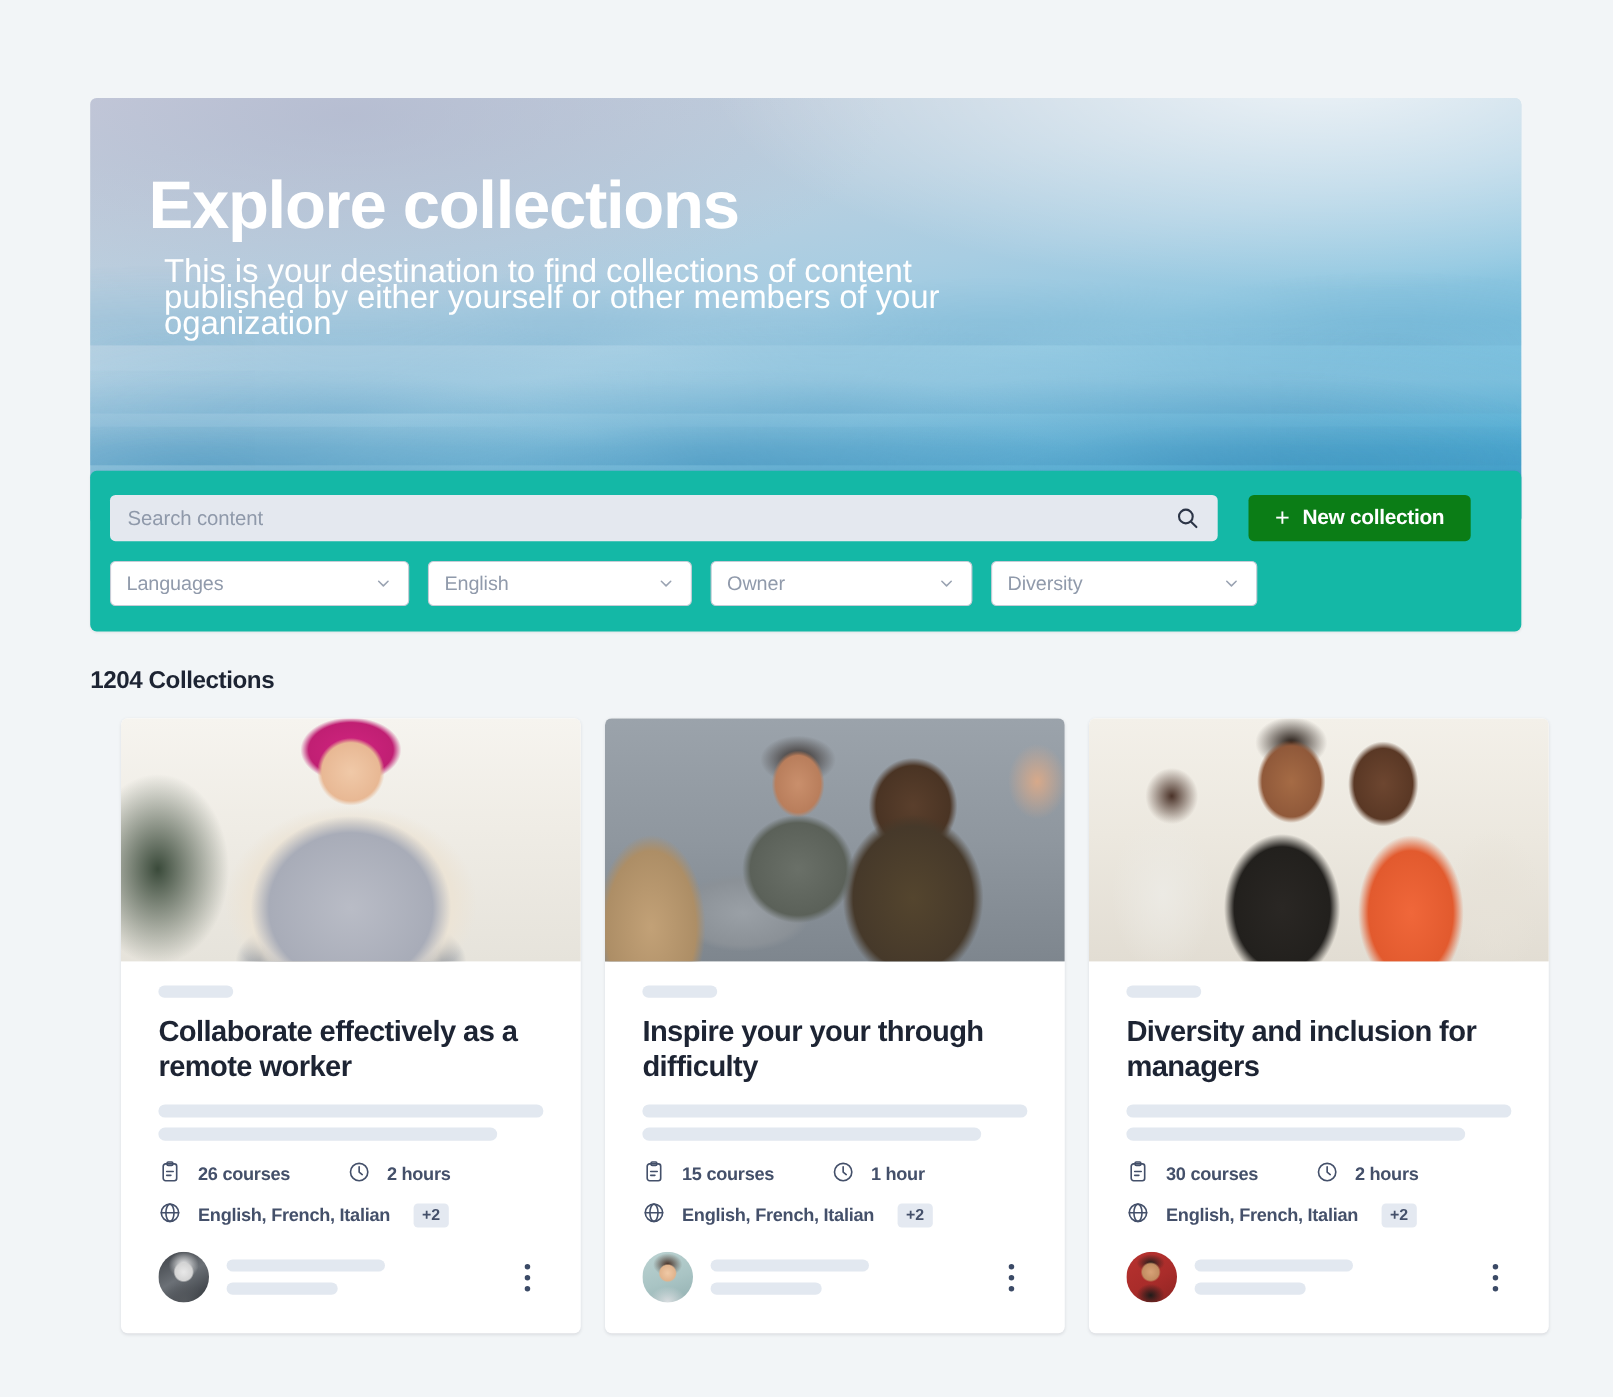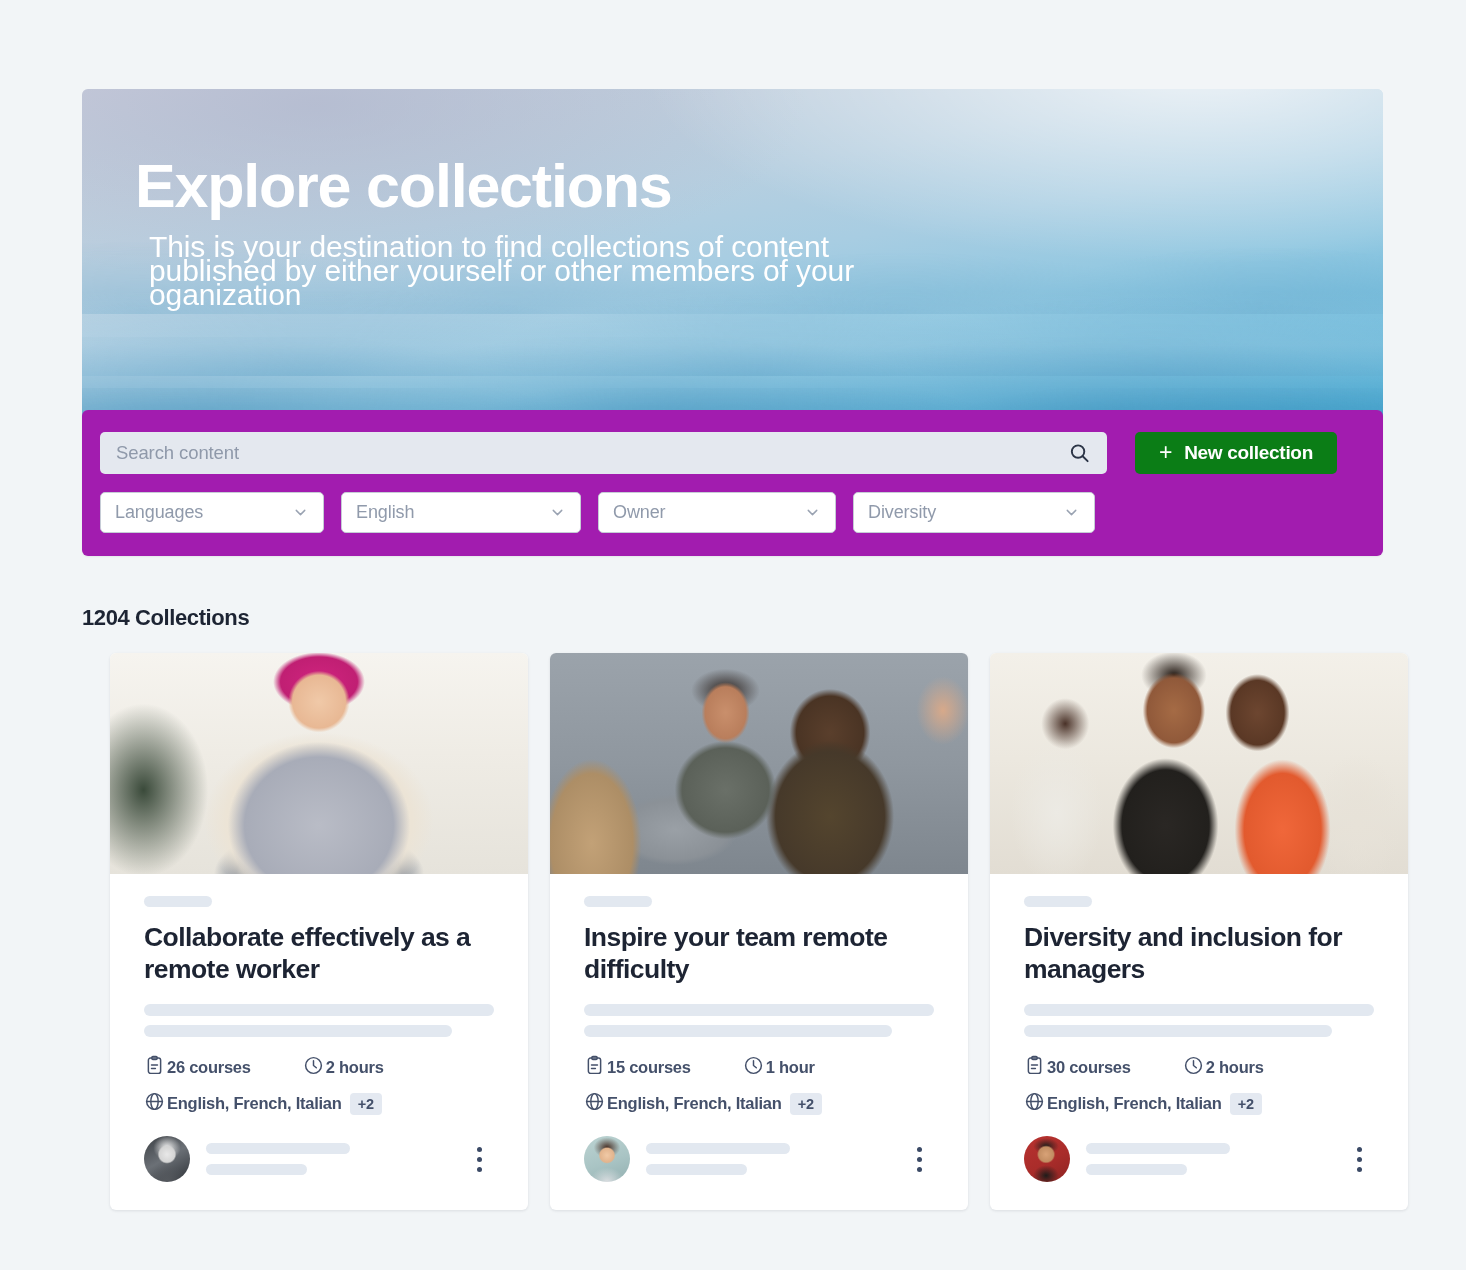--- a/index.html
+++ b/index.html
@@ -119,24 +119,24 @@
     font-weight: 400;
     max-width: 810px;
     letter-spacing: -0.1px;
     margin-left: 14px;
   }
 
   
   .panel {
     position: absolute;
     left: 82px;
-    top: 410px;
+    top: 428px;
     width: 1301px;
     height: 146px;
-    background: #a21caf;
+    background: #14b8a6;
     border-radius: 6px;
     box-shadow: 0 1px 2px rgba(17,24,39,0.06);
   }
   .search-row {
     position: absolute;
     left: 18px;
     top: 22px;
     display: flex;
     align-items: center;
     gap: 28px;
@@ -201,21 +201,21 @@
     padding: 0 14px;
     cursor: pointer;
   }
   .filter .lbl {
     color: #909aab;
     font-size: 18px;
     font-weight: 400;
     letter-spacing: -0.1px;
   }
   .filter .chev { margin-left: 18px; display: flex; }
-  .f-languages { width: 224px; gap: 40px; }
+  .f-languages { width: 272px; gap: 40px; }
   .f-status    { width: 240px; }
   .f-owner     { width: 238px; }
   .f-reviewer  { width: 242px; }
 
   
   .count {
     position: absolute;
     left: 82px;
     top: 605px;
     color: #1d2433;
@@ -309,21 +309,21 @@
   .meta { margin-top: 18px; }
   .meta-row {
     display: flex;
     align-items: center;
     gap: 10px;
   }
   .meta-row + .meta-row { margin-top: 11px; }
   .meta-item {
     display: flex;
     align-items: center;
-    gap: 2px;
+    gap: 15px;
   }
   .meta-item .txt {
     color: #44506a;
     font-size: 16.5px;
     font-weight: 700;
     letter-spacing: -0.25px;
     white-space: nowrap;
   }
   .meta-gap { width: 32px; }
   .plus-badge {
@@ -529,21 +529,21 @@
           <span></span>
           <span></span>
         </div>
       </div>
     </div>
 
     <div class="card">
       <div class="card-img img-presentation"></div>
       <div class="card-body">
         <div class="skel skel-tag"></div>
-        <div class="card-title">Inspire your team remote difficulty</div>
+        <div class="card-title">Inspire your your through difficulty</div>
         <div class="skel-lines">
           <div class="skel skel-l1"></div>
           <div class="skel skel-l2"></div>
         </div>
         <div class="meta">
           <div class="meta-row">
             <div class="meta-item">
               <span>
                 <svg width="21" height="21" viewBox="0 0 24 24" fill="none" stroke="#44506a" stroke-width="1.7" stroke-linecap="round" stroke-linejoin="round">
                   <rect x="5" y="3.5" width="14" height="17.5" rx="2.5"></rect>

